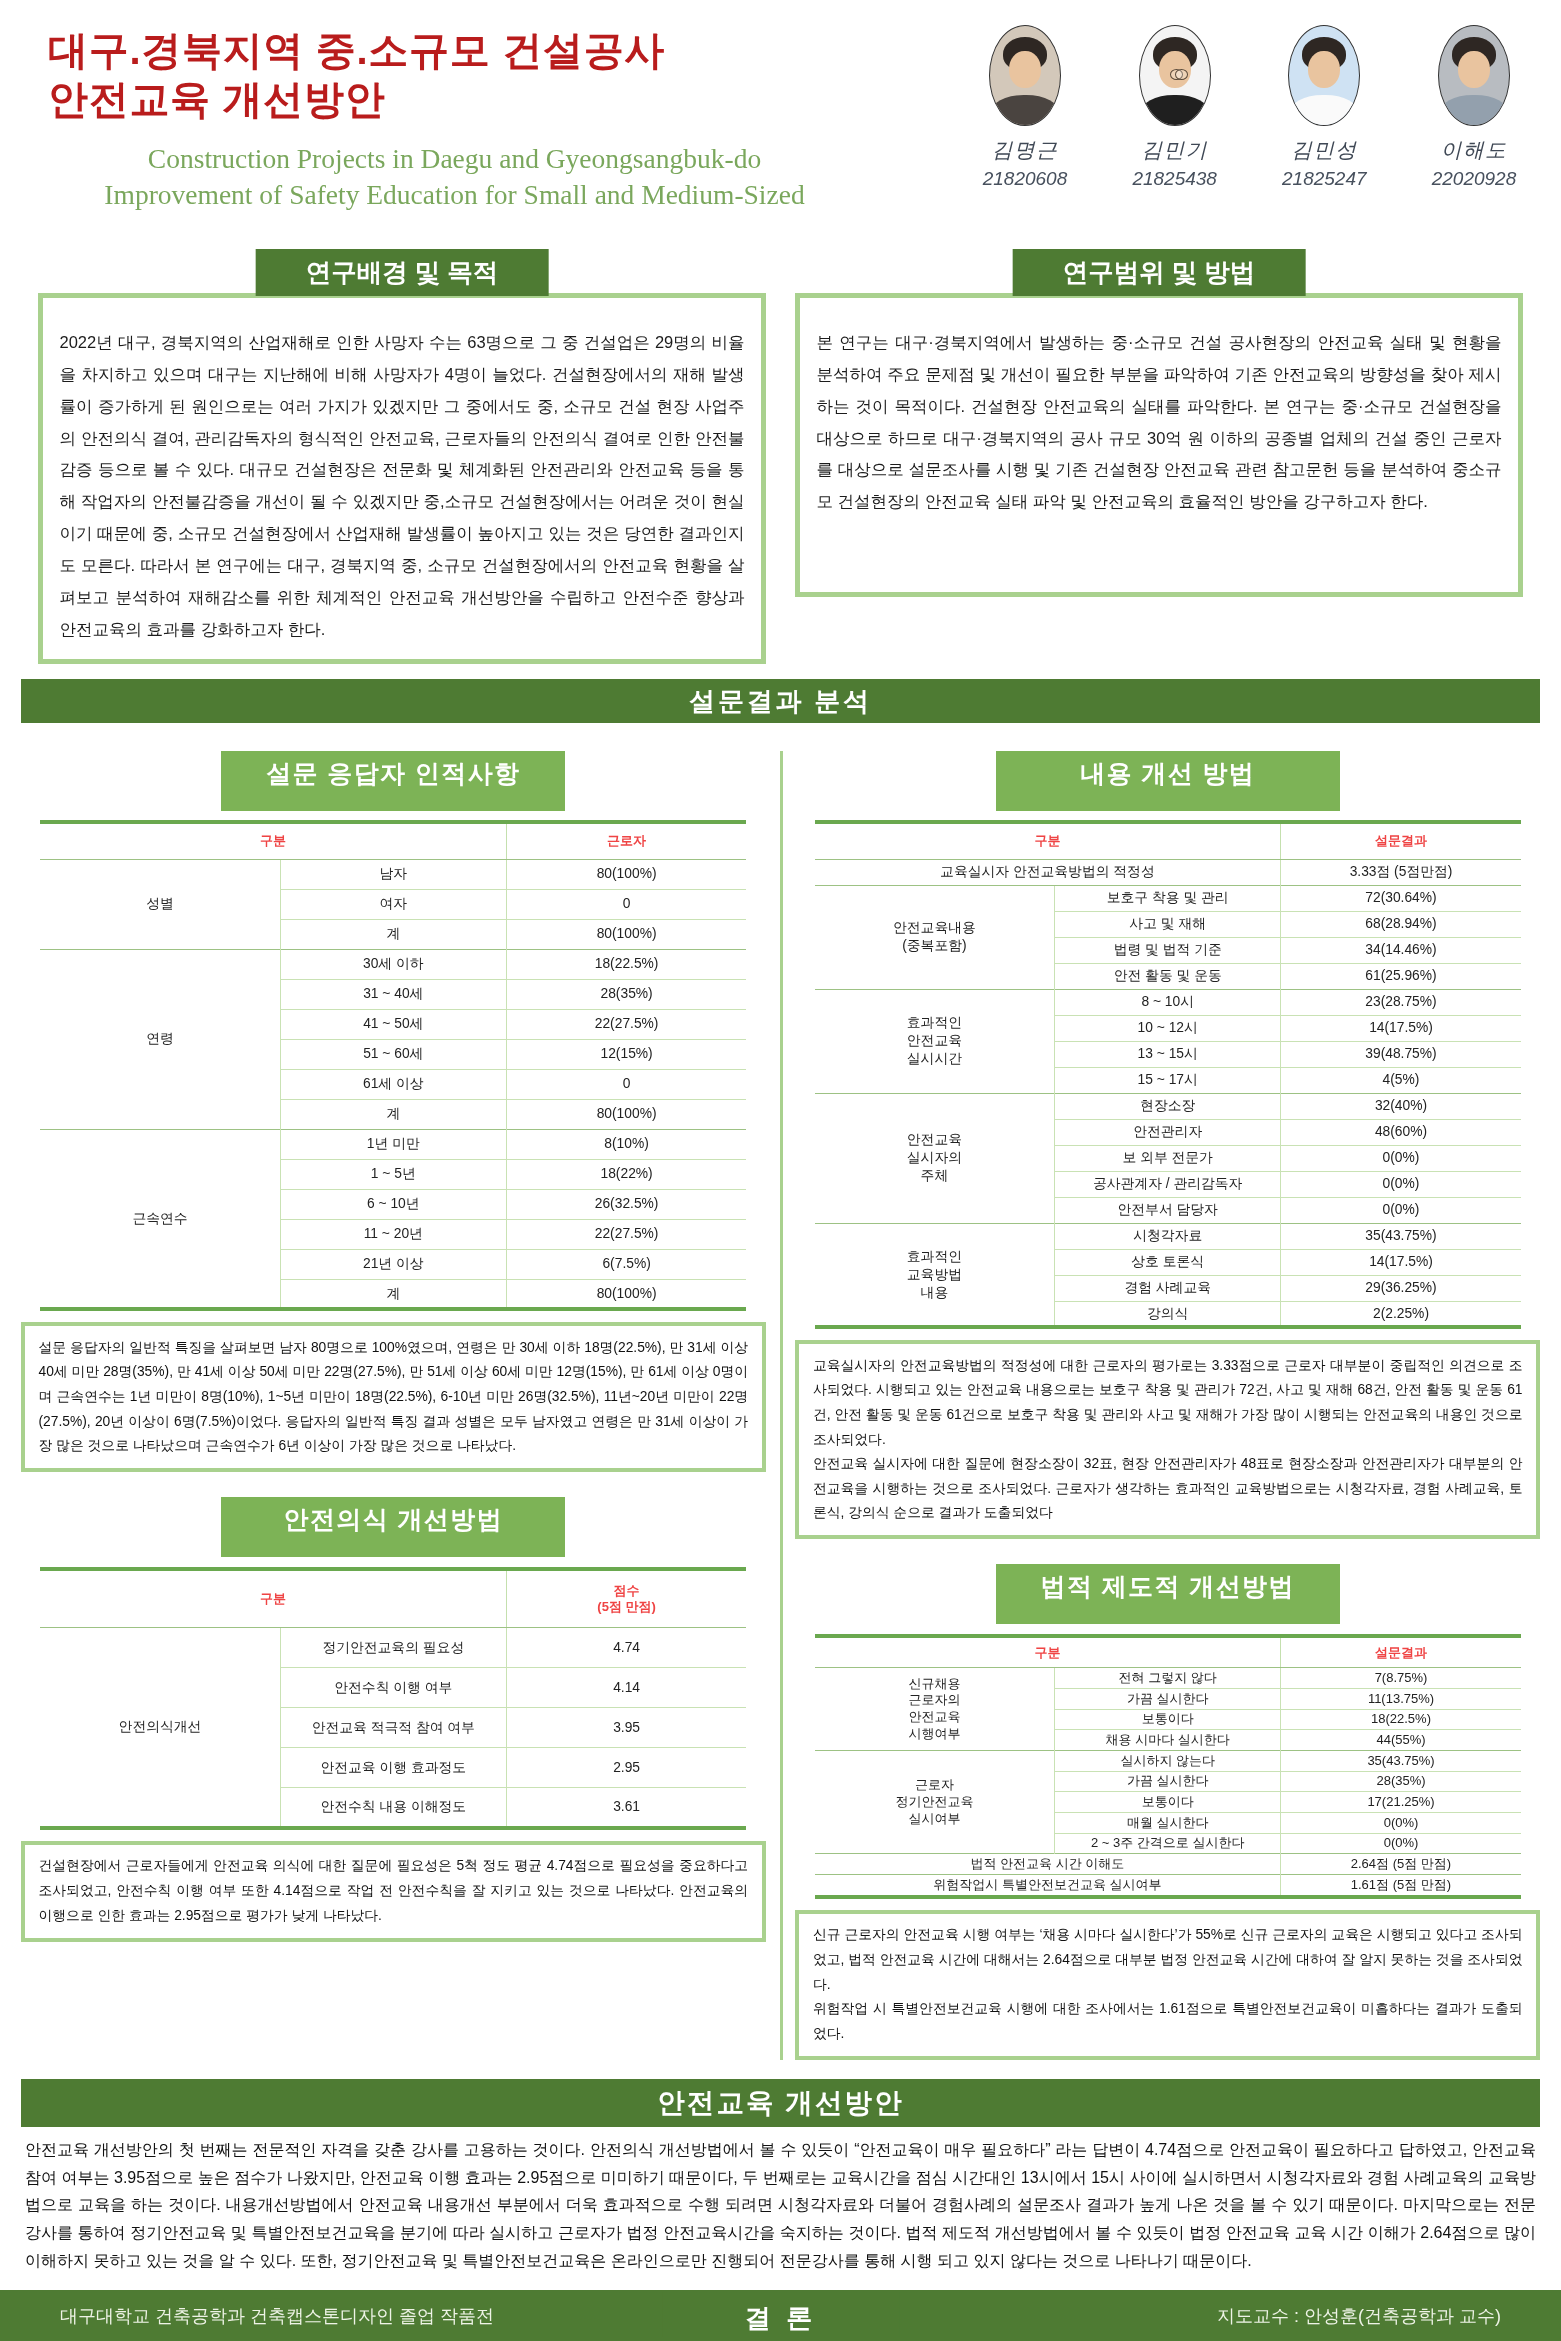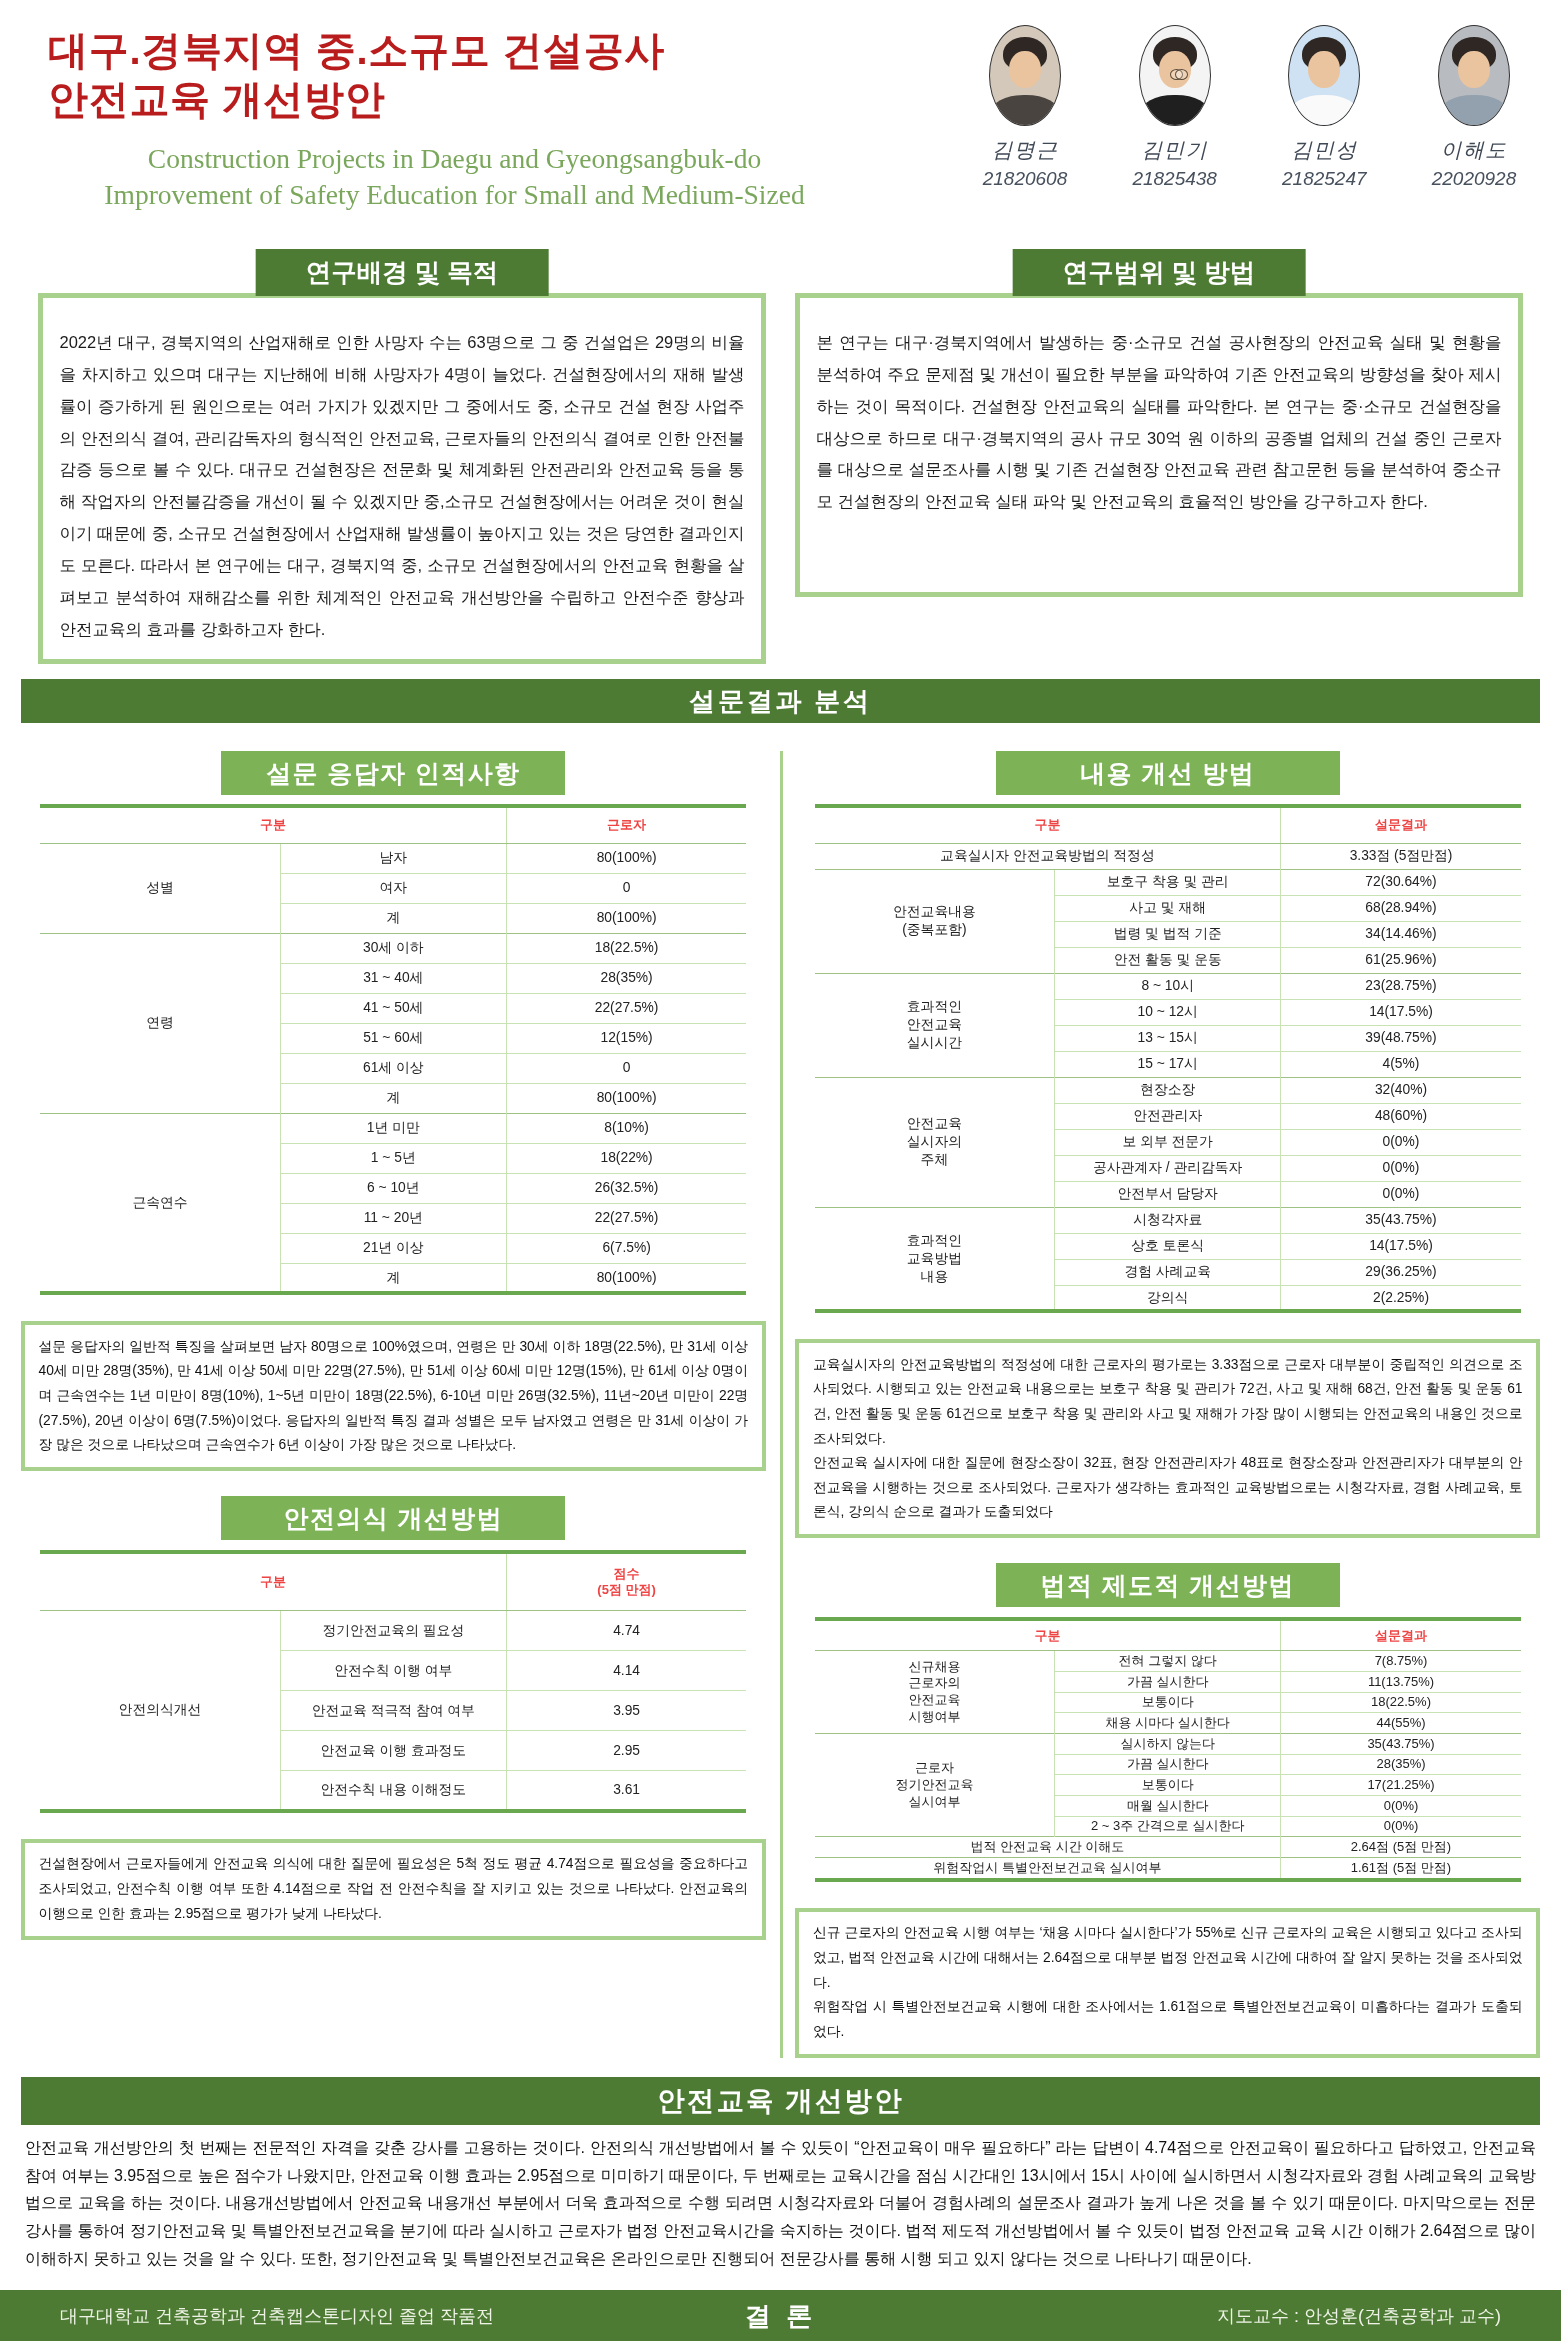--- a/index.html
+++ b/index.html
@@ -66,21 +66,21 @@
     display: flex; align-items: center; justify-content: center; letter-spacing: 2.8px;
   }
 
   
   .columns { display: flex; gap: 13.8px; padding: 0 20.7px; margin-top: 27.5px; }
   .col { flex: 1; min-width: 0; }
   .col-right { border-left: 3.4px solid #a9d18e; padding-left: 12.4px; }
   .tab-light {
     width: fit-content; min-width: 344px; margin: 0 auto 9.6px auto;
     background: #7db356; color: #fff; font-size: 25px; font-weight: bold;
-    height: 44px; line-height: 44px; padding: 0 32px; text-align: center; letter-spacing: 1.4px;
+    height: 60px; line-height: 44px; padding: 0 32px; text-align: center; letter-spacing: 1.4px;
   }
 
   .tablebox { width: calc(100% - 39px); margin: 0 auto; }
   table.data-table { width: 100%; border-collapse: collapse; border-top: 4.8px solid #6aa84f; border-bottom: 4.8px solid #6aa84f; table-layout: fixed; }
   table.data-table th {
     font-weight: bold; font-size: 13px; color: #ef4444; height: 37px;
     border-bottom: 1.4px solid #9dc284; white-space: pre-line; line-height: 1.25;
   }
   table.data-table th:first-child { border-right: 0.7px solid #c4e0ae; }
   table.data-table td {
@@ -94,21 +94,21 @@
   table.data-table td.span-label { border-left: none; }
 
   #respondent-table td { height: 30px; }
   #content-table td { height: 26px; }
   #safety-table th { height: 59px; }
   #safety-table td { height: 40px; }
   #legal-table td { height: 19px; font-size: 13px; }
   #legal-table th { height: 32px; }
 
   .notebox {
-    border: 4.8px solid #a9d18e; background: #fff; margin-top: 26px;
+    border: 4.8px solid #a9d18e; background: #fff; margin-top: 11px;
     padding: 9.6px 13.8px; font-size: 13.8px; line-height: 1.78; text-align: justify;
     white-space: pre-line; color: #111;
   }
   .gap-bottom { margin-bottom: 25px; }
 
   
   .full-banner {
     margin: 19px 20.7px 6.9px 20.7px; height: 48px; background: #4e7b33;
     color: #fff; font-size: 27.5px; font-weight: bold;
     display: flex; align-items: center; justify-content: center; letter-spacing: 2.1px;

